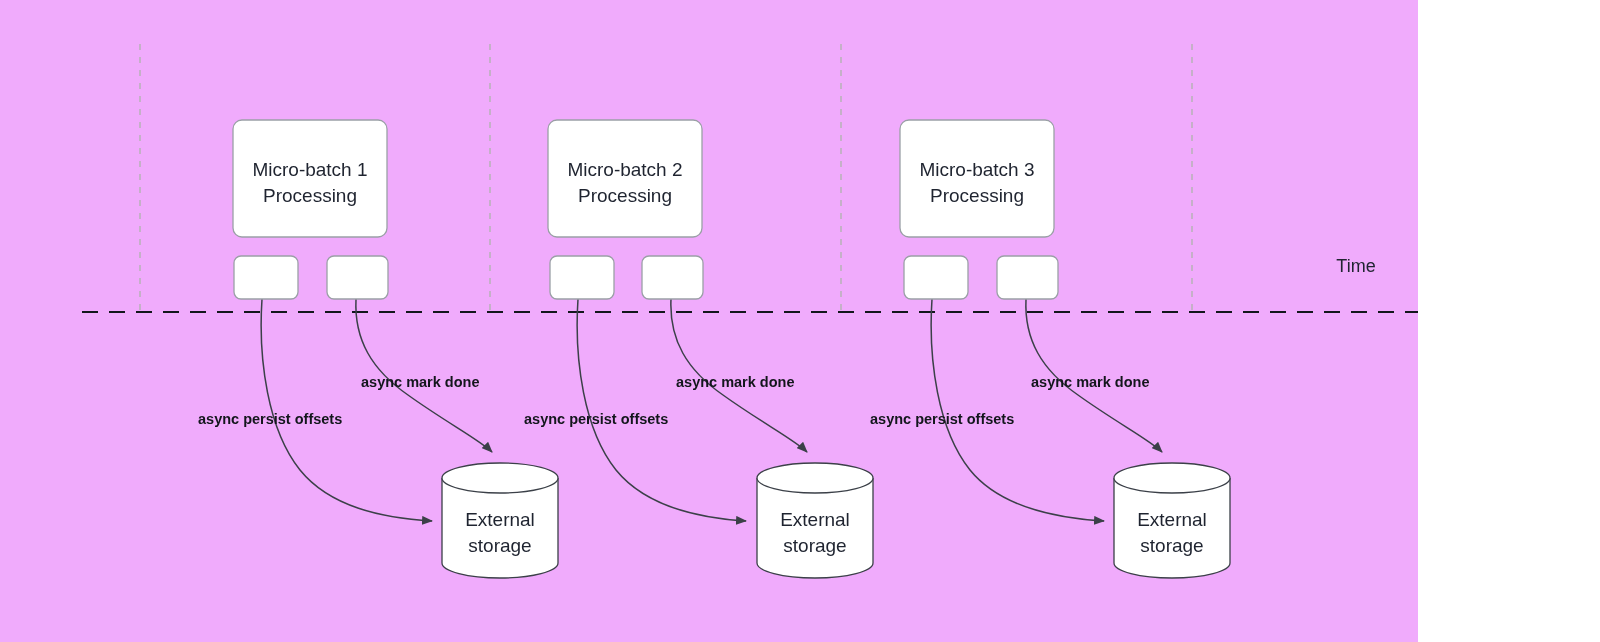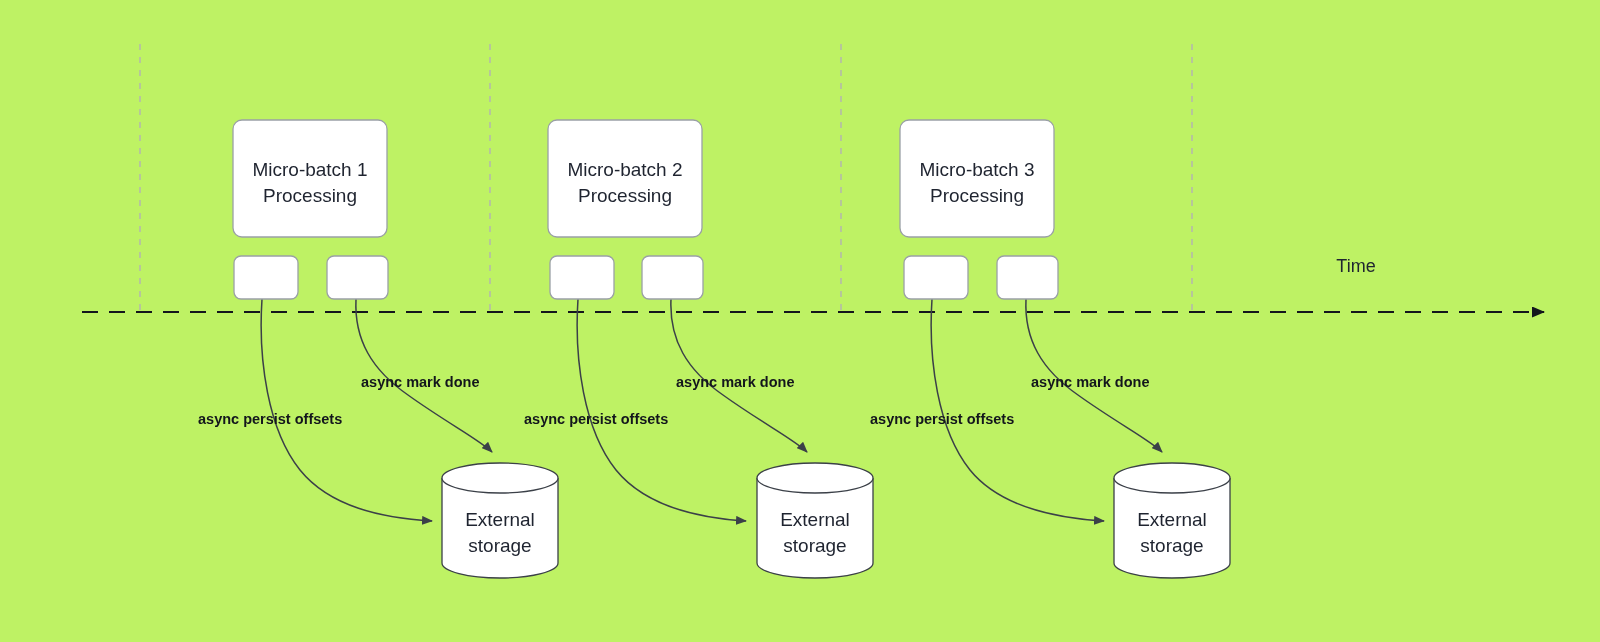--- a/index.html
+++ b/index.html
@@ -5,23 +5,23 @@
   html, body {
     margin: 0;
     padding: 0;
     background: #ffffff;
   }
   body {
     font-family: "Liberation Sans", sans-serif;
   }
   #stage {
     position: relative;
-    width: 1600px;
+    width: 1418px;
     height: 642px;
-    background: #bef264;
+    background: #f0abfc;
     overflow: hidden;
   }
   #diagram-svg {
     position: absolute;
     left: 0;
     top: 0;
     width: 1600px;
     height: 642px;
   }
   .node-text {

